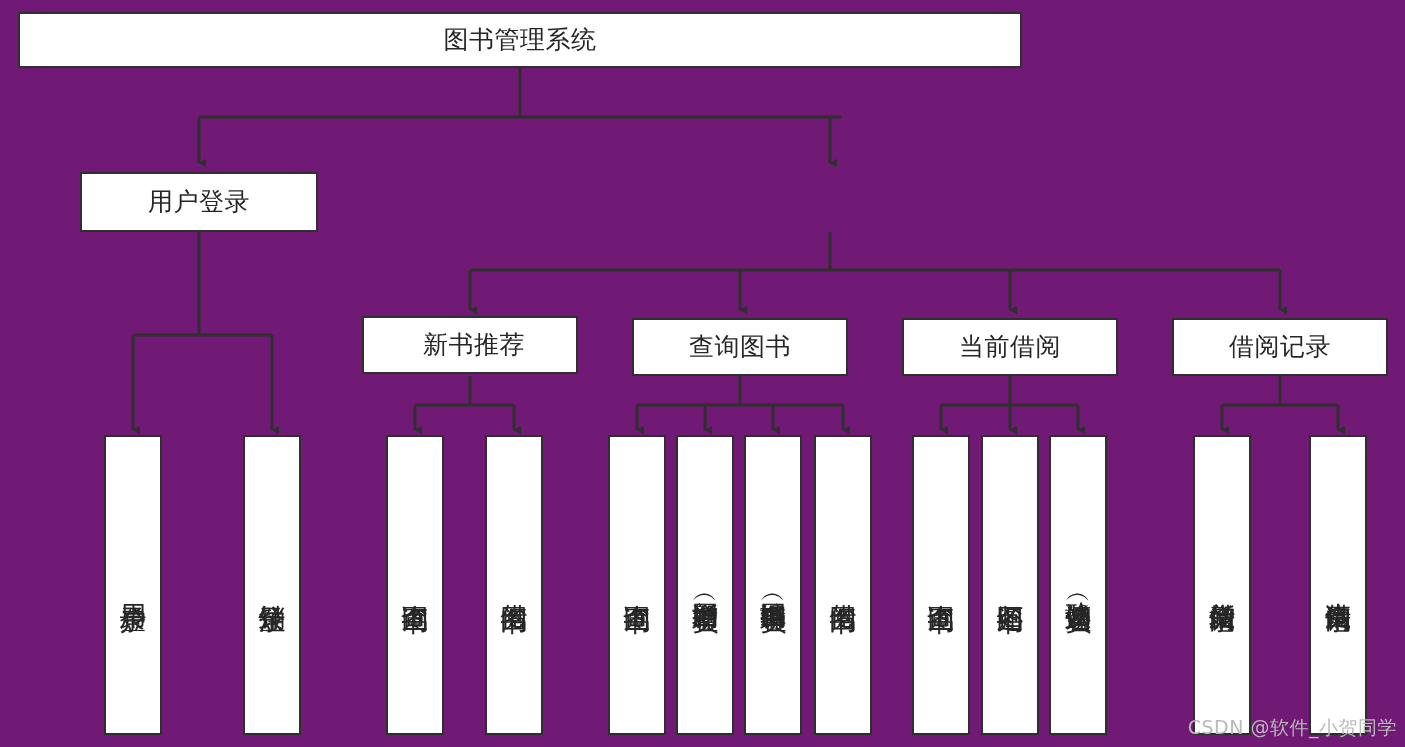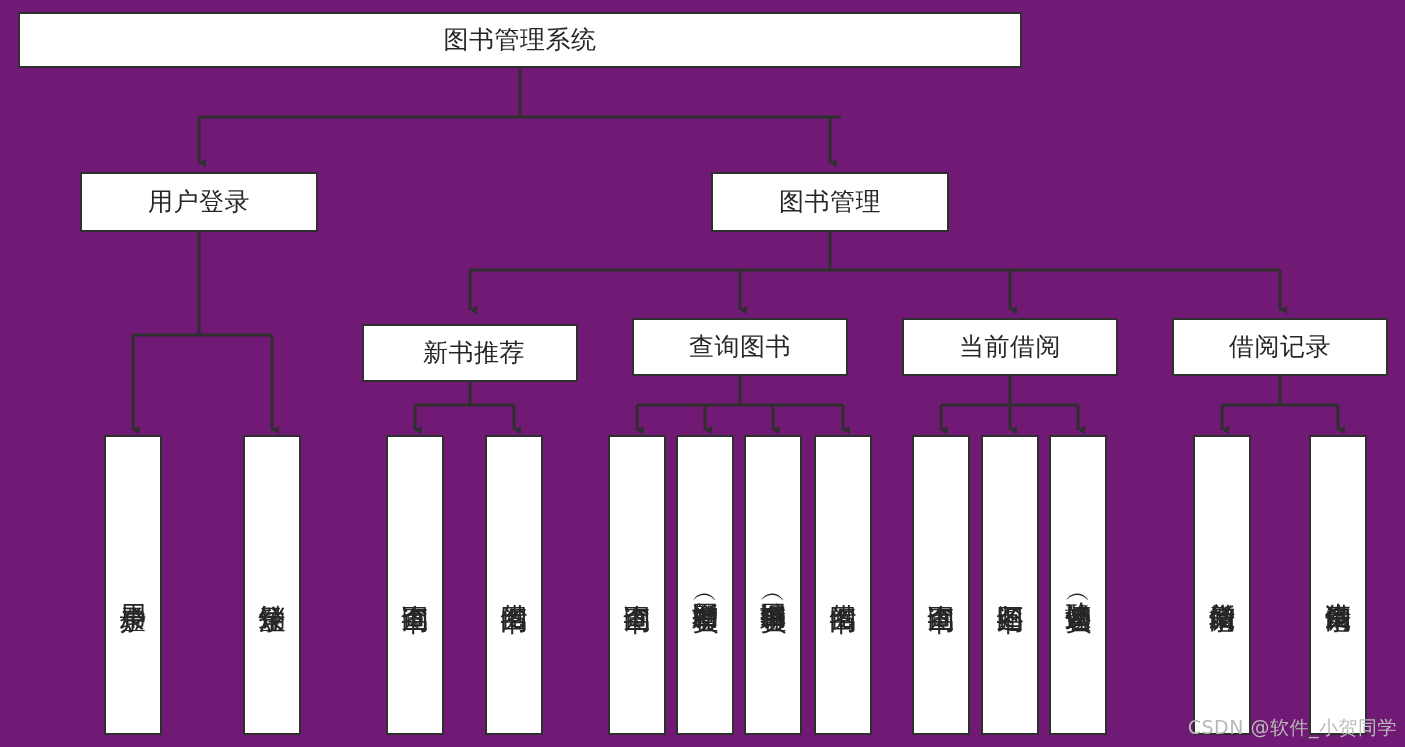--- a/index.html
+++ b/index.html
@@ -146,25 +146,22 @@
   </svg>
 
   <div class="node root horiz" style="left:18px; top:12px; width:1004px; height:56px;">
     <span class="label">图书管理系统</span>
   </div>
 
   <div class="node horiz" style="left:80px; top:172px; width:238px; height:60px;">
     <span class="label">用户登录</span>
   </div>
 
-  <div class="node horiz" style="left:711px; top:172px; width:238px; height:60px;">
-    <span class="label">图书管理</span>
-  </div>
-
-  <div class="node horiz" style="left:362px; top:324px; width:216px; height:58px;padding-left:8px;">
+
+  <div class="node horiz" style="left:362px; top:316px; width:216px; height:58px;padding-left:8px;">
     <span class="label">新书推荐</span>
   </div>
 
   <div class="node horiz" style="left:632px; top:318px; width:216px; height:58px;">
     <span class="label">查询图书</span>
   </div>
 
   <div class="node horiz" style="left:1172px; top:318px; width:216px; height:58px;">
     <span class="label">借阅记录</span>
   </div>

